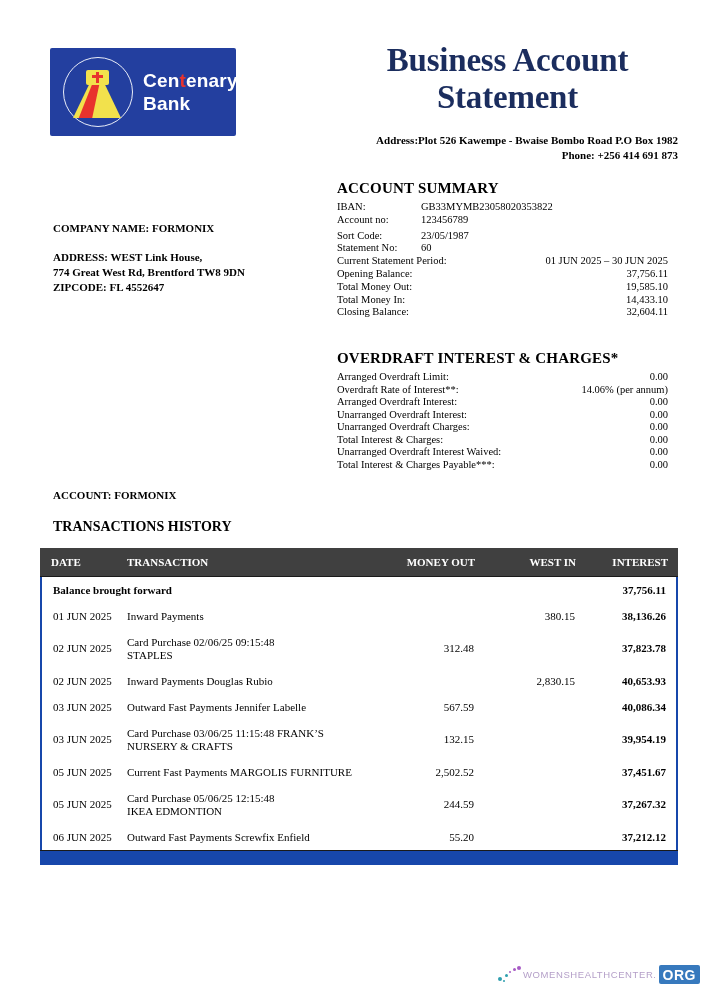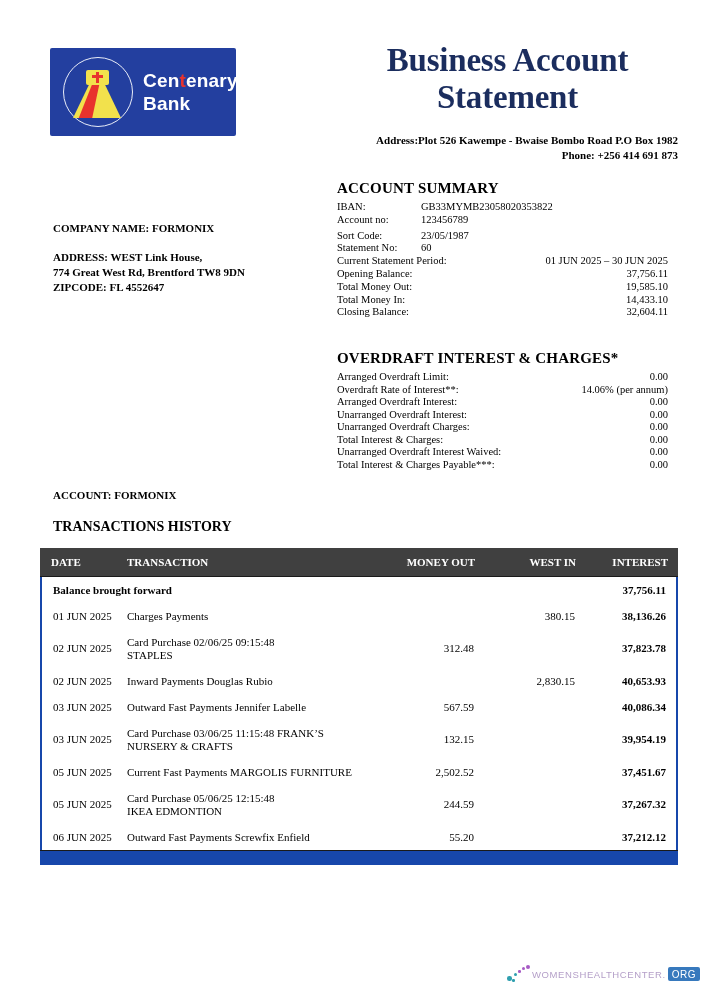--- a/index.html
+++ b/index.html
@@ -71,21 +71,21 @@
     font-family:"Liberation Sans", sans-serif;}
   .wm-dots{position:relative;width:24px;height:18px;margin-right:2px;}
   .wm-dots span{position:absolute;border-radius:50%;}
   .d1{left:1px;top:11px;width:4.5px;height:4.5px;background:#2f9faf;}
   .d2{left:6px;top:14px;width:2.5px;height:2.5px;background:#2f9faf;}
   .d3{left:8px;top:8px;width:3px;height:3px;background:#2f9faf;}
   .d4{left:12px;top:5px;width:2.5px;height:2.5px;background:#a75bc5;}
   .d5{left:16px;top:2px;width:3px;height:3px;background:#a75bc5;}
   .d6{left:20px;top:0px;width:4px;height:4px;background:#a75bc5;}
   .wm-text{color:#b49fc8;font-size:9.5px;letter-spacing:0.6px;}
-  .wm-org{margin-left:2px;background:#3779bd;color:#ffffff;font-size:10px;font-weight:normal;
+  .wm-org{margin-left:2px;background:#3779bd;color:#ffffff;font-size:14px;font-weight:bold;
     padding:1.5px 4px;border-radius:2px;letter-spacing:0.5px;}
 </style>
 </head>
 <body>
 
 <div class="page">
 
   <div class="logo">
     <div class="logo-circle">
       <div class="emblem-cone"></div>
@@ -227,21 +227,21 @@
           </colgroup>
         <tbody>
             <tr class="opening">
           <td class="date" colspan="2">Balance brought forward</td>
           <td class="out"></td>
           <td class="in"></td>
           <td class="bal">37,756.11</td>
         </tr>
         <tr>
           <td class="date">01 JUN 2025</td>
-          <td class="desc">Charges Payments</td>
+          <td class="desc">Inward Payments</td>
           <td class="out"></td>
           <td class="in">380.15</td>
           <td class="bal">38,136.26</td>
         </tr>
         <tr>
           <td class="date">02 JUN 2025</td>
           <td class="desc">Card Purchase 02/06/25 09:15:48
 STAPLES</td>
           <td class="out">312.48</td>
           <td class="in"></td>

